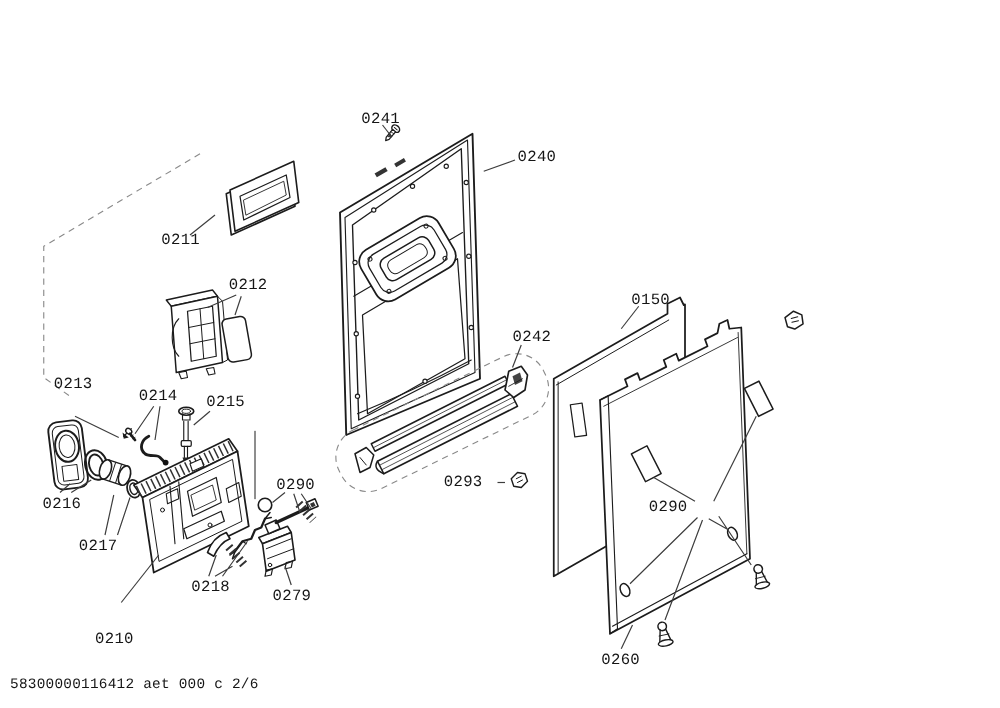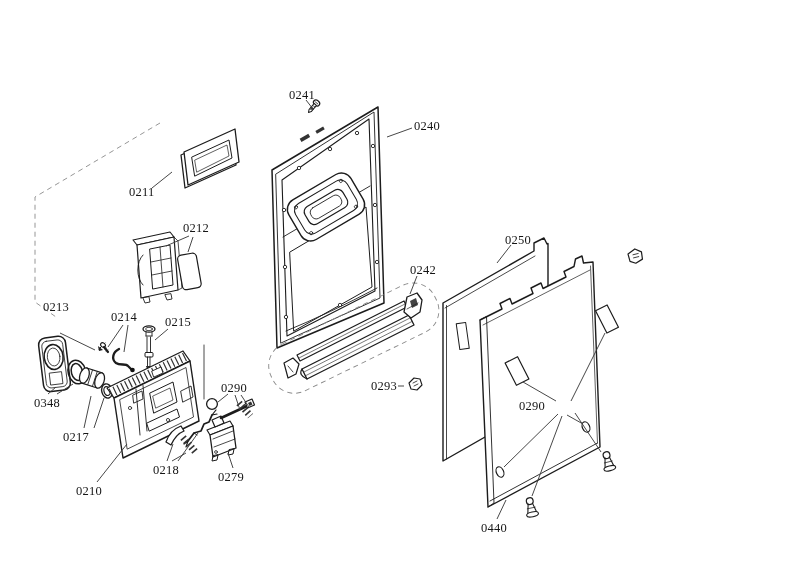--- a/index.html
+++ b/index.html
@@ -1,17 +1,17 @@
 <!DOCTYPE html>
 <html><head>
 <meta charset="utf-8">
 <style>
   html,body{margin:0;padding:0;background:#ffffff;}
   .screen{position:relative;width:800px;height:566px;background:#ffffff;overflow:hidden;
-          font-family:Liberation Serif, serif;}
+          font-family:Liberation Mono, monospace;}
   .screen svg{position:absolute;left:0;top:0;}
   .part-label{position:absolute;font-size:12.5px;color:#151515;letter-spacing:.25px;white-space:nowrap;}
   .doc-code{position:absolute;left:8px;top:541px;font-size:11.5px;color:#151515;letter-spacing:.2px;}
   .ln{stroke:#1c1c1c;fill:none;stroke-linecap:round;stroke-linejoin:round;}
   .fw{fill:#ffffff;}
   .dash{stroke:#8a8a8a;fill:none;stroke-dasharray:5 4;}
   .leader{stroke:#3d3d3d;stroke-width:.95;fill:none;}
 </style>
 </head>
 <body>
@@ -265,26 +265,27 @@
   </g>
 </svg>
 
 <div class="part-label" style="left:289px;top:88px">0241</div>
 <div class="part-label" style="left:414px;top:119px">0240</div>
 <div class="part-label" style="left:129px;top:185px">0211</div>
 <div class="part-label" style="left:183px;top:221px">0212</div>
 <div class="part-label" style="left:43px;top:300px">0213</div>
 <div class="part-label" style="left:111px;top:310px">0214</div>
 <div class="part-label" style="left:165px;top:315px">0215</div>
-<div class="part-label" style="left:34px;top:396px">0348</div>
+<div class="part-label" style="left:34px;top:396px">0216</div>
 <div class="part-label" style="left:63px;top:430px">0217</div>
-<div class="part-label" style="left:76px;top:484px">0210</div>
+<div class="part-label" style="left:76px;top:504px">0210</div>
 <div class="part-label" style="left:153px;top:463px">0218</div>
 <div class="part-label" style="left:218px;top:470px">0279</div>
 <div class="part-label" style="left:221px;top:381px">0290</div>
 <div class="part-label" style="left:410px;top:263px">0242</div>
-<div class="part-label" style="left:371px;top:379px">0293</div>
-<div class="part-label" style="left:505px;top:233px">0250</div>
+<div class="part-label" style="left:355px;top:379px">0293</div>
+<div class="part-label" style="left:505px;top:233px">0150</div>
 <div class="part-label" style="left:519px;top:399px">0290</div>
-<div class="part-label" style="left:481px;top:521px">0440</div>
-
+<div class="part-label" style="left:481px;top:521px">0260</div>
+
+<div class="doc-code">58300000116412 aet 000 c 2/6</div>
 
 </div>
 
 </body></html>

